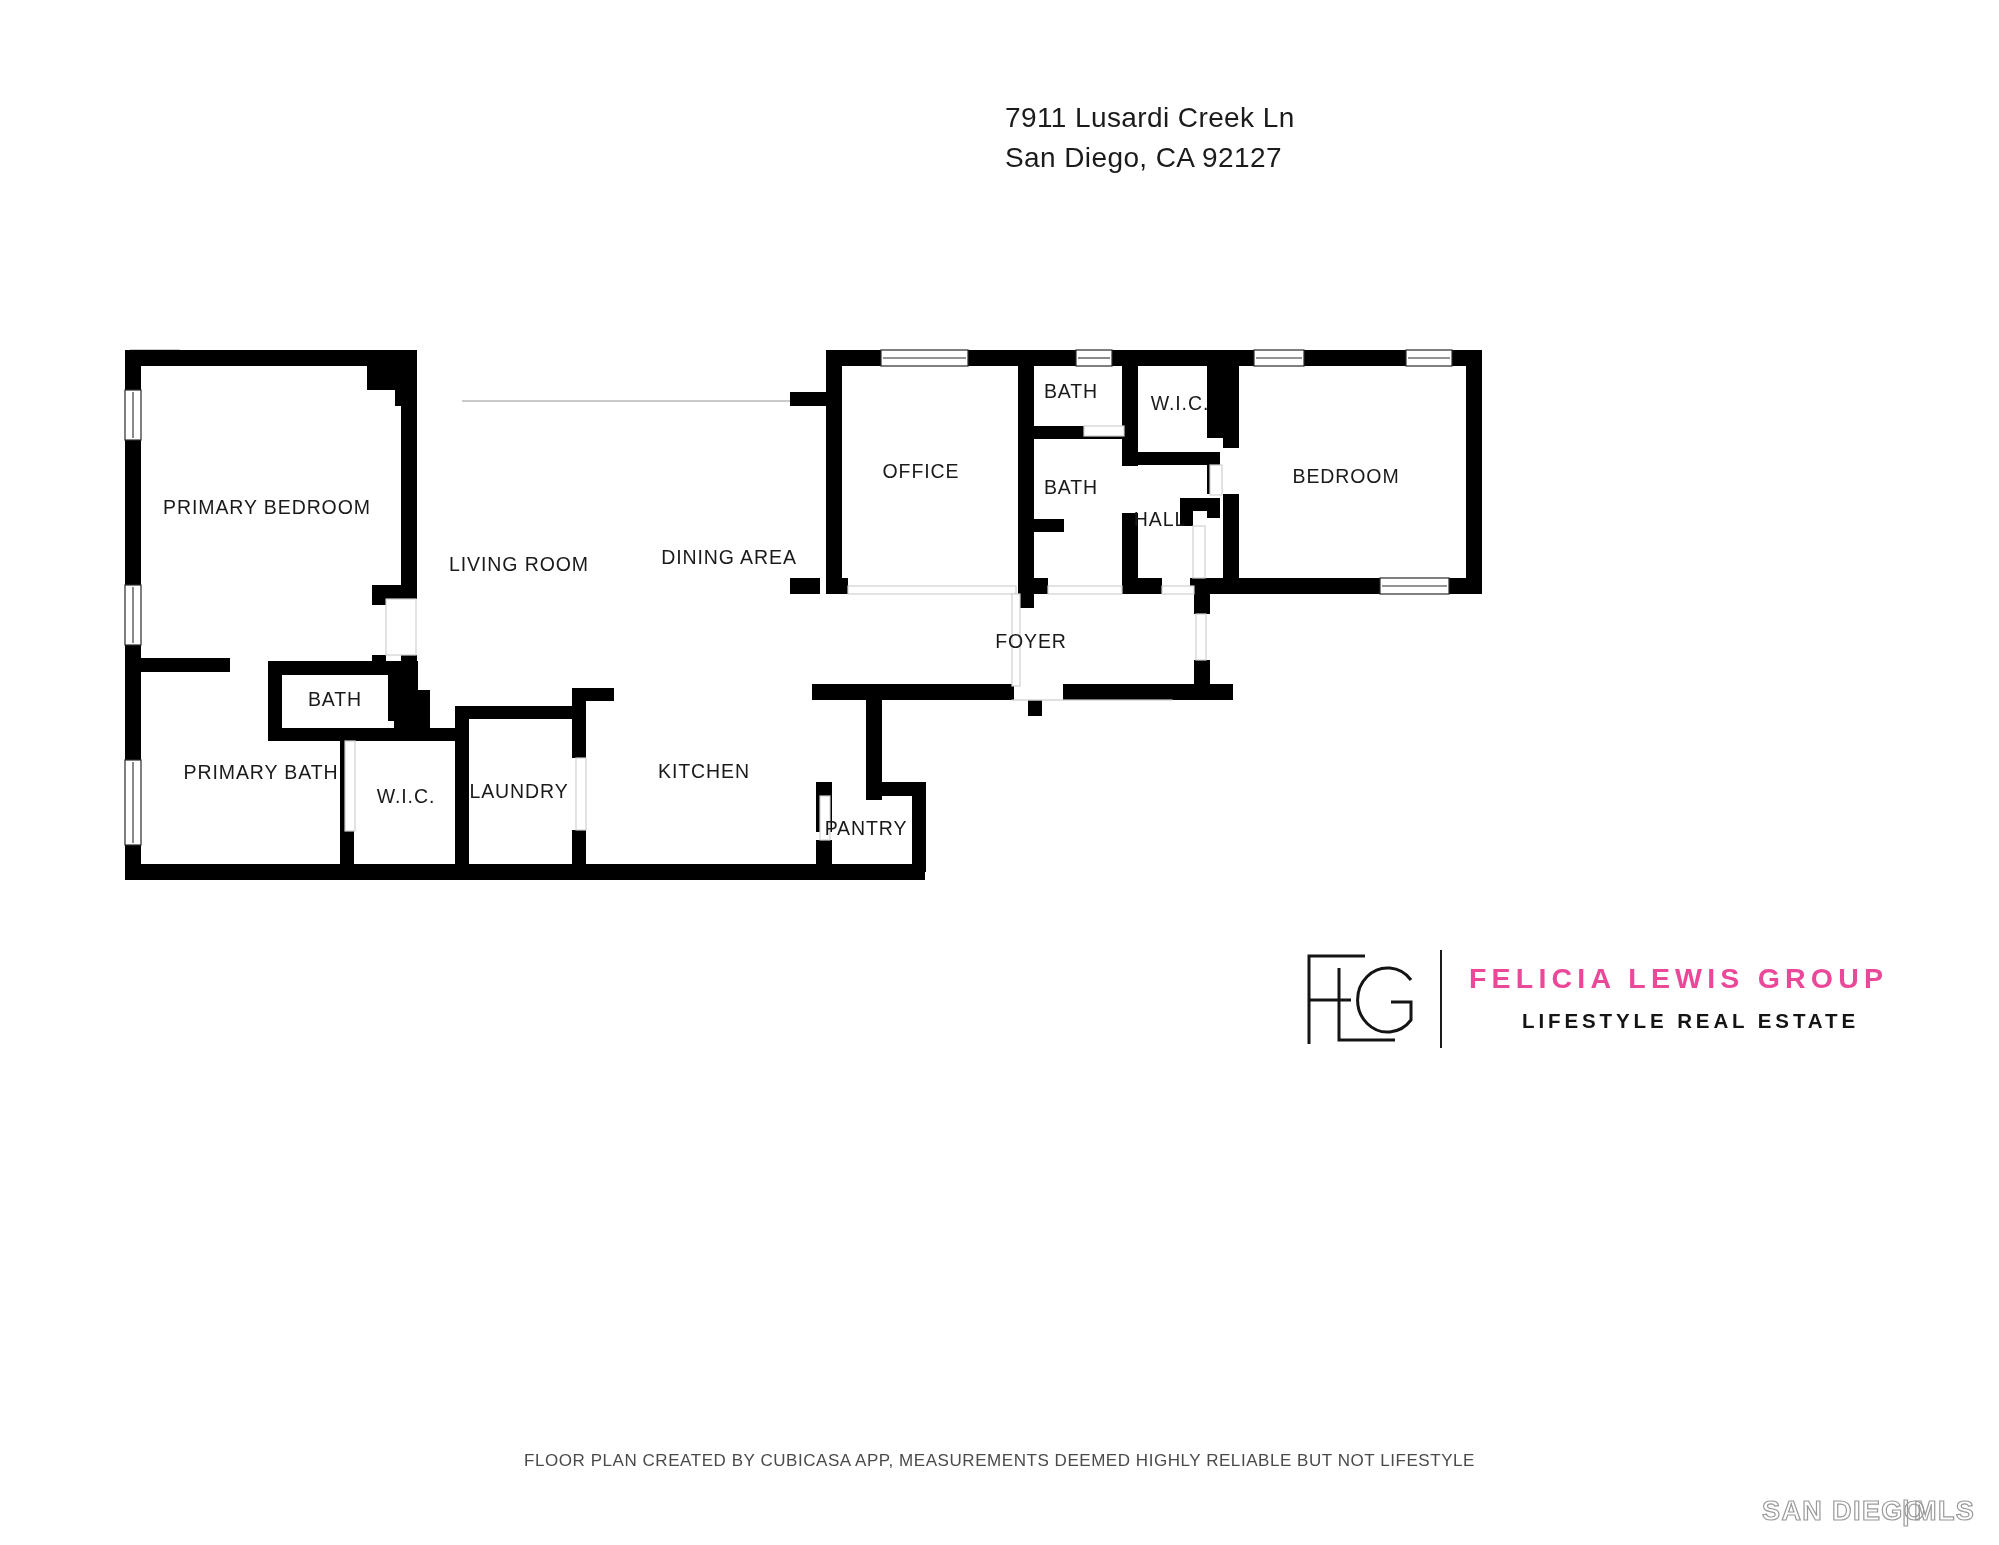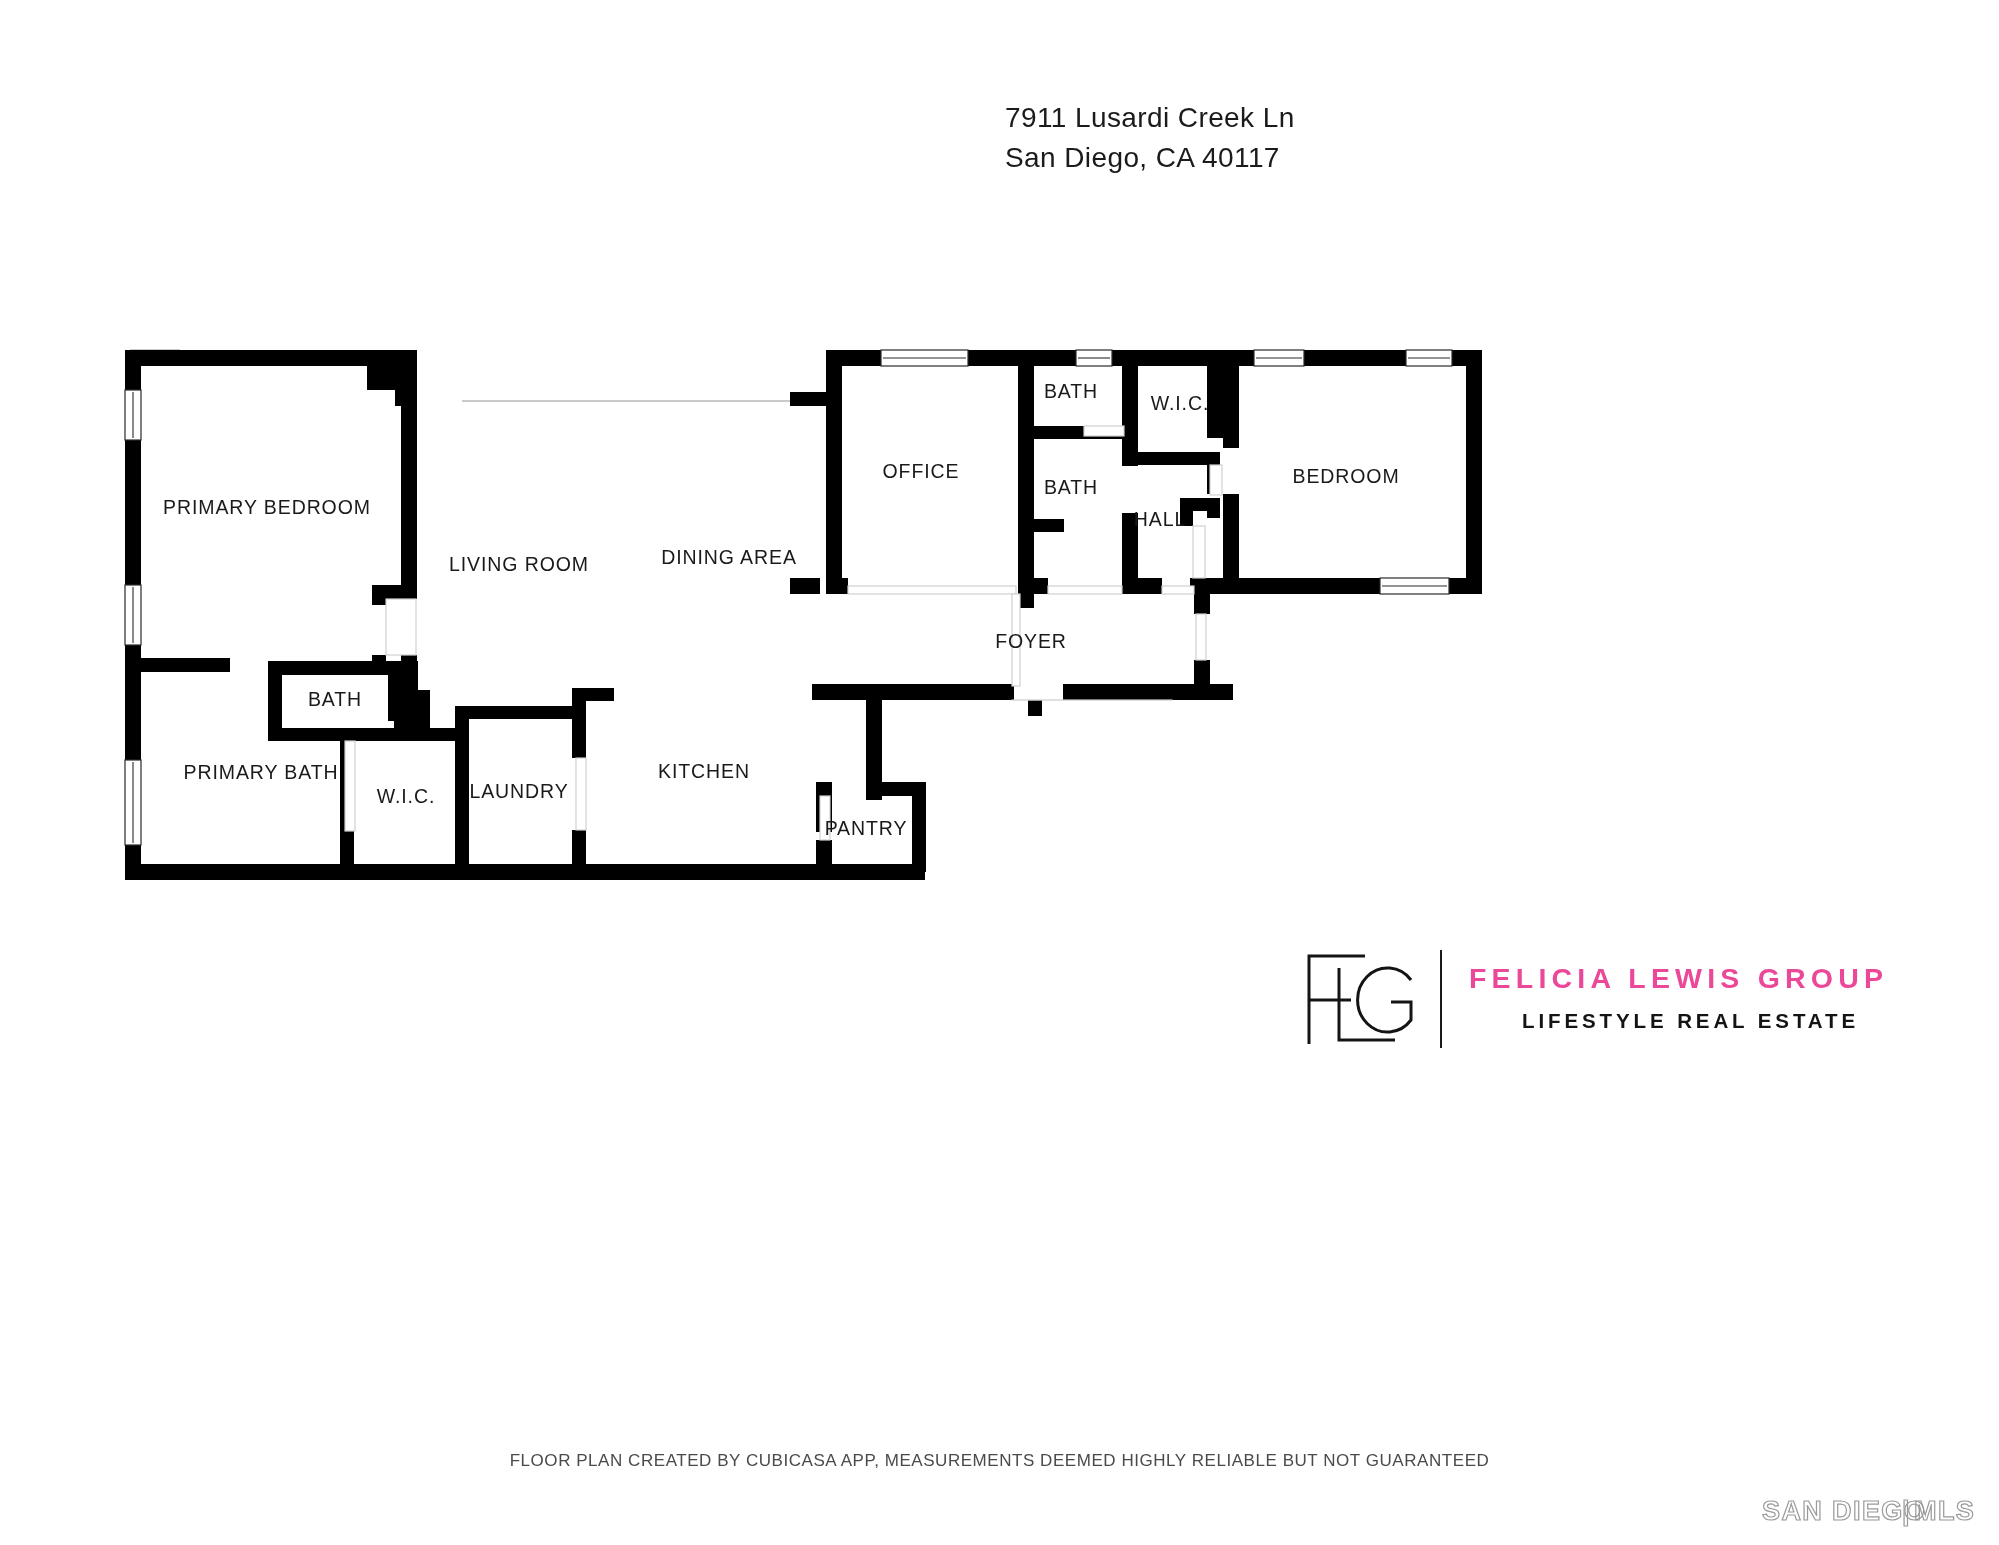--- a/index.html
+++ b/index.html
@@ -129,21 +129,21 @@
     stroke: #9a9a9a;
     stroke-width: 1.2px;
     font-family: "Liberation Sans", sans-serif;
   }
 </style>
 </head>
 <body>
 
 <div id="address-block">
   <div class="addr-line">7911 Lusardi Creek Ln</div>
-  <div class="addr-line">San Diego, CA 40117</div>
+  <div class="addr-line">San Diego, CA 92127</div>
 </div>
 
 <div id="floorplan-wrap">
 <svg id="floorplan-svg" width="1999" height="1545" viewBox="0 0 1999 1545" xmlns="http://www.w3.org/2000/svg">
 
   <g stroke="#b9b9b9" stroke-width="1.4" fill="none">
     <line x1="462" y1="401" x2="795" y2="401"></line>
     <line x1="795" y1="401" x2="812" y2="401"></line>
     <line x1="130" y1="350" x2="180" y2="350"></line>
   </g>
@@ -343,19 +343,19 @@
 
     <path d="M108 32 A30 32 0 1 0 108 72 L108 54 L88 54"></path>
   </svg>
   <div id="logo-divider"></div>
   <div id="logo-text">
     <div id="logo-name">FELICIA LEWIS GROUP</div>
     <div id="logo-tagline">LIFESTYLE REAL ESTATE</div>
   </div>
 </div>
 
-<div id="footer-note">FLOOR PLAN CREATED BY CUBICASA APP, MEASUREMENTS DEEMED HIGHLY RELIABLE BUT NOT GUARANTEED</div>
+<div id="footer-note">FLOOR PLAN CREATED BY CUBICASA APP, MEASUREMENTS DEEMED HIGHLY RELIABLE BUT NOT LIFESTYLE</div>
 
 <svg id="mls-watermark" width="215" height="40" viewBox="0 0 215 40" xmlns="http://www.w3.org/2000/svg">
   <text class="mls-outline" x="0" y="29">SAN DIEGO</text>
   <text class="mls-outline" x="140" y="29">|</text>
   <text class="mls-outline" x="152" y="29">MLS</text>
 </svg>
 
 </body></html>

